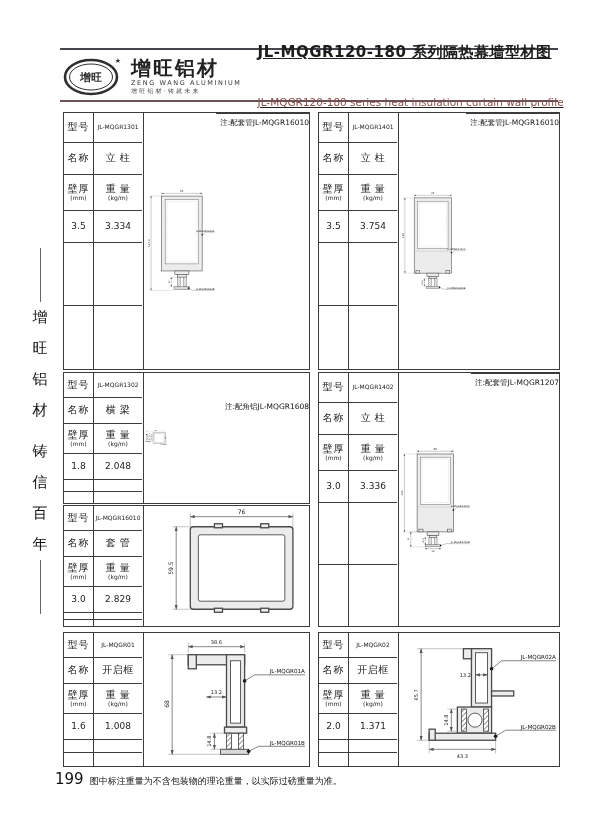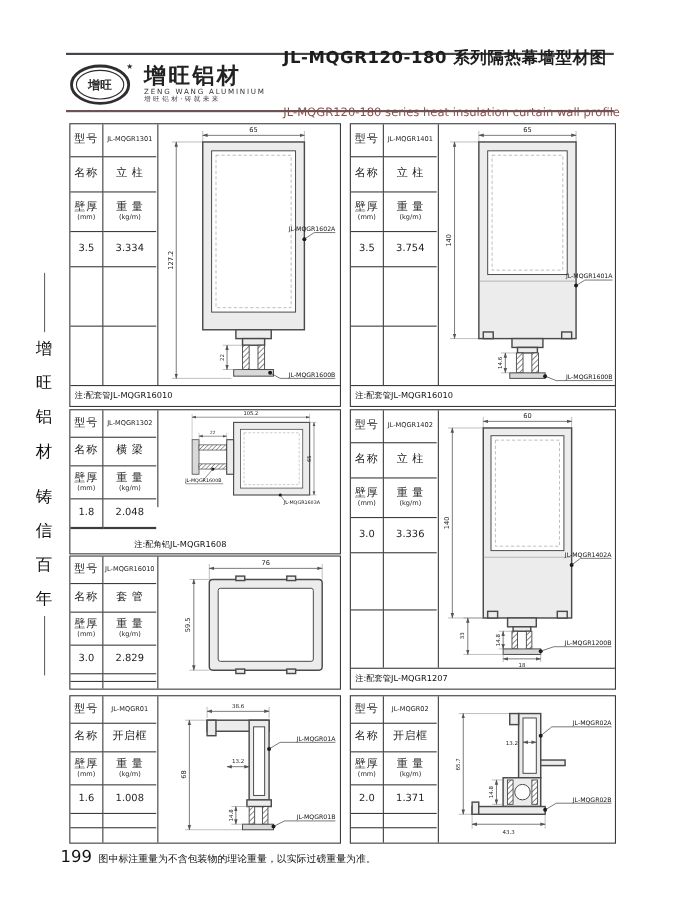--- a/index.html
+++ b/index.html
@@ -10,30 +10,30 @@
   }
   .hrule { position:absolute; left:60px; width:498px; height:2px; }
   .hrule.top { top:48px; background:#45454d; }
   .hrule.bot { top:100px; background:#6e5256; }
   .header { position:absolute; left:63px; top:54px; height:44px; display:flex; align-items:center; }
   .logo { display:flex; align-items:center; }
   .brandcol { margin-left:6px; display:flex; flex-direction:column; line-height:1; }
   .brand-zh { font-size:20px; font-weight:bold; letter-spacing:2px; color:#222; }
   .brand-en { font-size:6.5px; letter-spacing:1.6px; margin-top:2px; color:#333;text-align:right; }
   .brand-slogan { font-size:6px; letter-spacing:2.2px; margin-top:2px; color:#444; }
-  .titles { margin-left:16px; display:flex; flex-direction:column; line-height:1.25; }
+  .titles { margin-left:16px; display:flex; flex-direction:column; line-height:1.25;text-decoration:underline; }
   .title-zh { font-size:15px; font-weight:bold; color:#1d1d1d; letter-spacing:0.5px; }
   .title-en { font-size:10.5px; color:#8c4f4a;margin-top:35px; }
 
   .sidebar { position:absolute; left:24px; top:248px; width:32px; display:flex; flex-direction:column; align-items:center; }
   .vrule { width:1px; height:54px; background:#666; }
   .schar { font-size:15px; color:#111; margin:6px 0; }
   .sgap { height:10px; }
 
-  .panel { position:absolute; border:1px solid #3c3c3c; display:flex; flex-direction:column; background:#fff; }
+  .panel { position:absolute; border:1px solid #3c3c3c; display:flex; flex-direction:row; background:#fff; }
   .pmain { flex:1; display:flex; min-height:0; }
   .ptable { display:grid; grid-template-columns:30px 48px; border-right:1px solid #3c3c3c; flex:0 0 79px; }
   .ptable.tall  { grid-template-rows:30px 32px 36px 32px 1fr 1fr; }
   .ptable.short { grid-template-rows:25px 26px 30px 26px 1fr 1fr; }
   .c { border-bottom:1px solid #3c3c3c; display:flex; flex-direction:column; align-items:center; justify-content:center; line-height:1.05; text-align:center; overflow:hidden; }
   .k { border-right:1px solid #3c3c3c; }
   .ptable .c:nth-last-child(-n+2){ border-bottom:none; }
   .zhk { font-size:10px; letter-spacing:1px; }
   .zhv { font-size:10px; letter-spacing:0.5px;text-align:right; }
   .model { font-size:6px; letter-spacing:0; }

